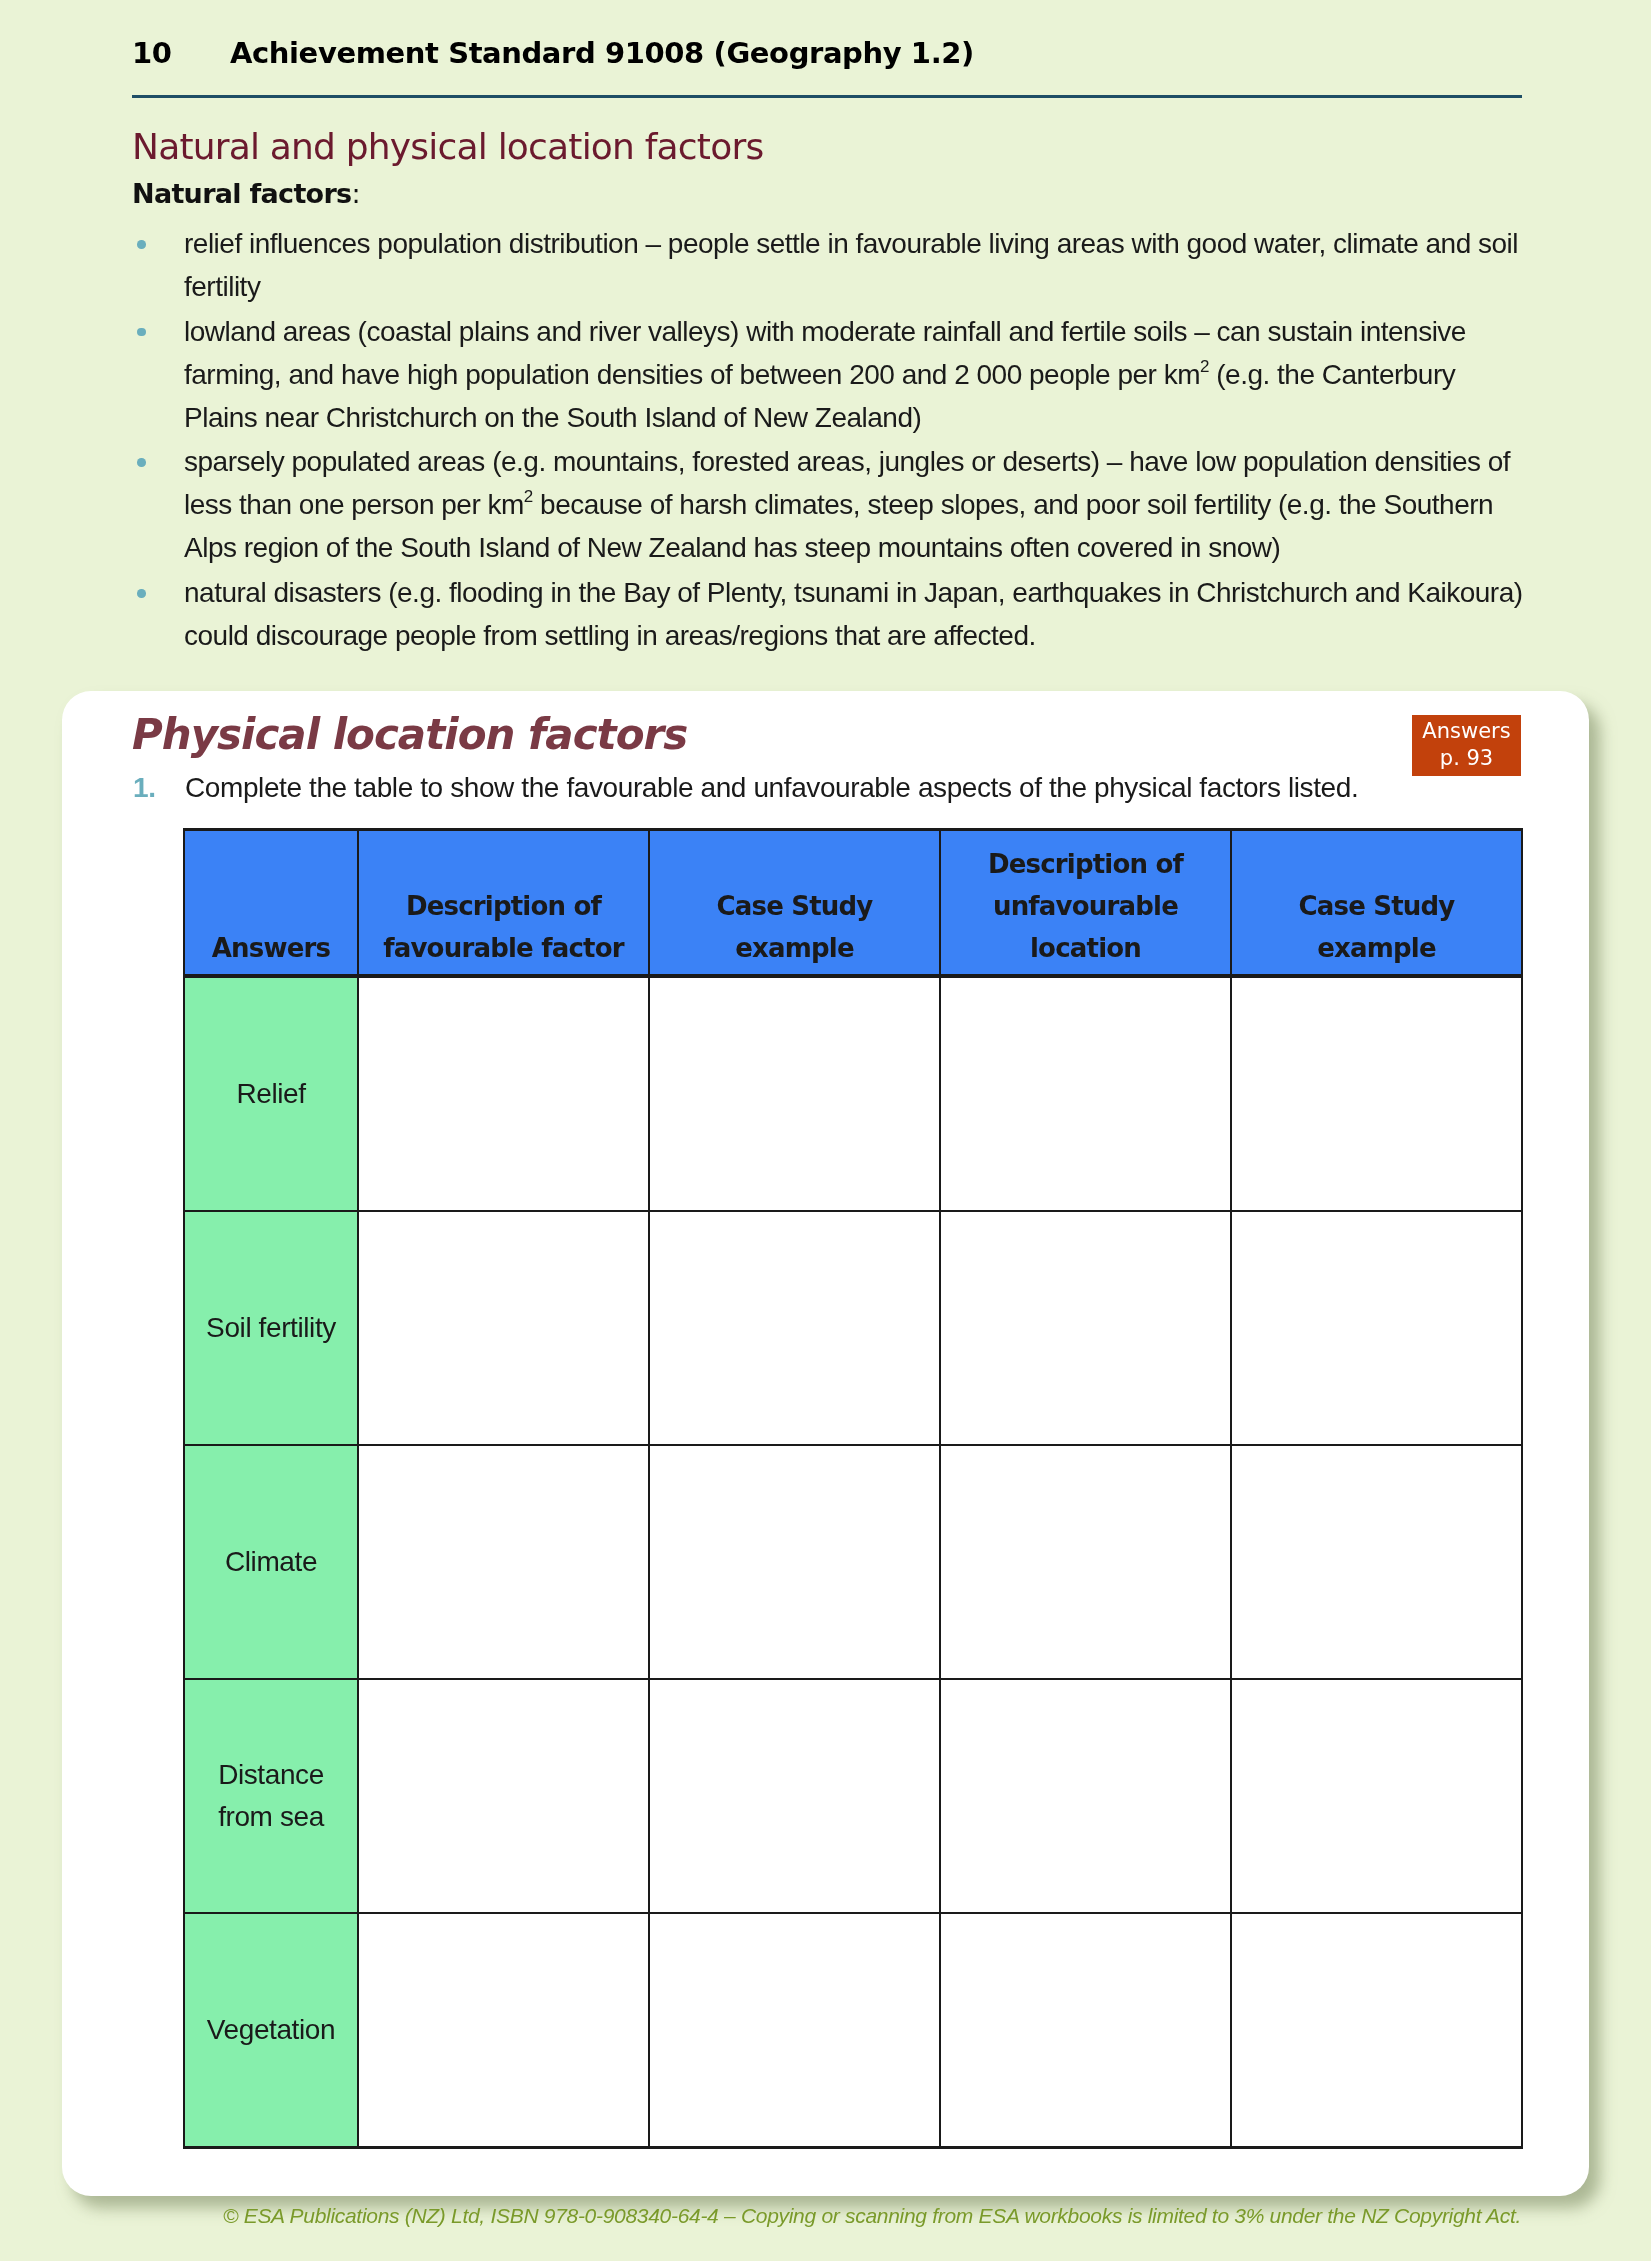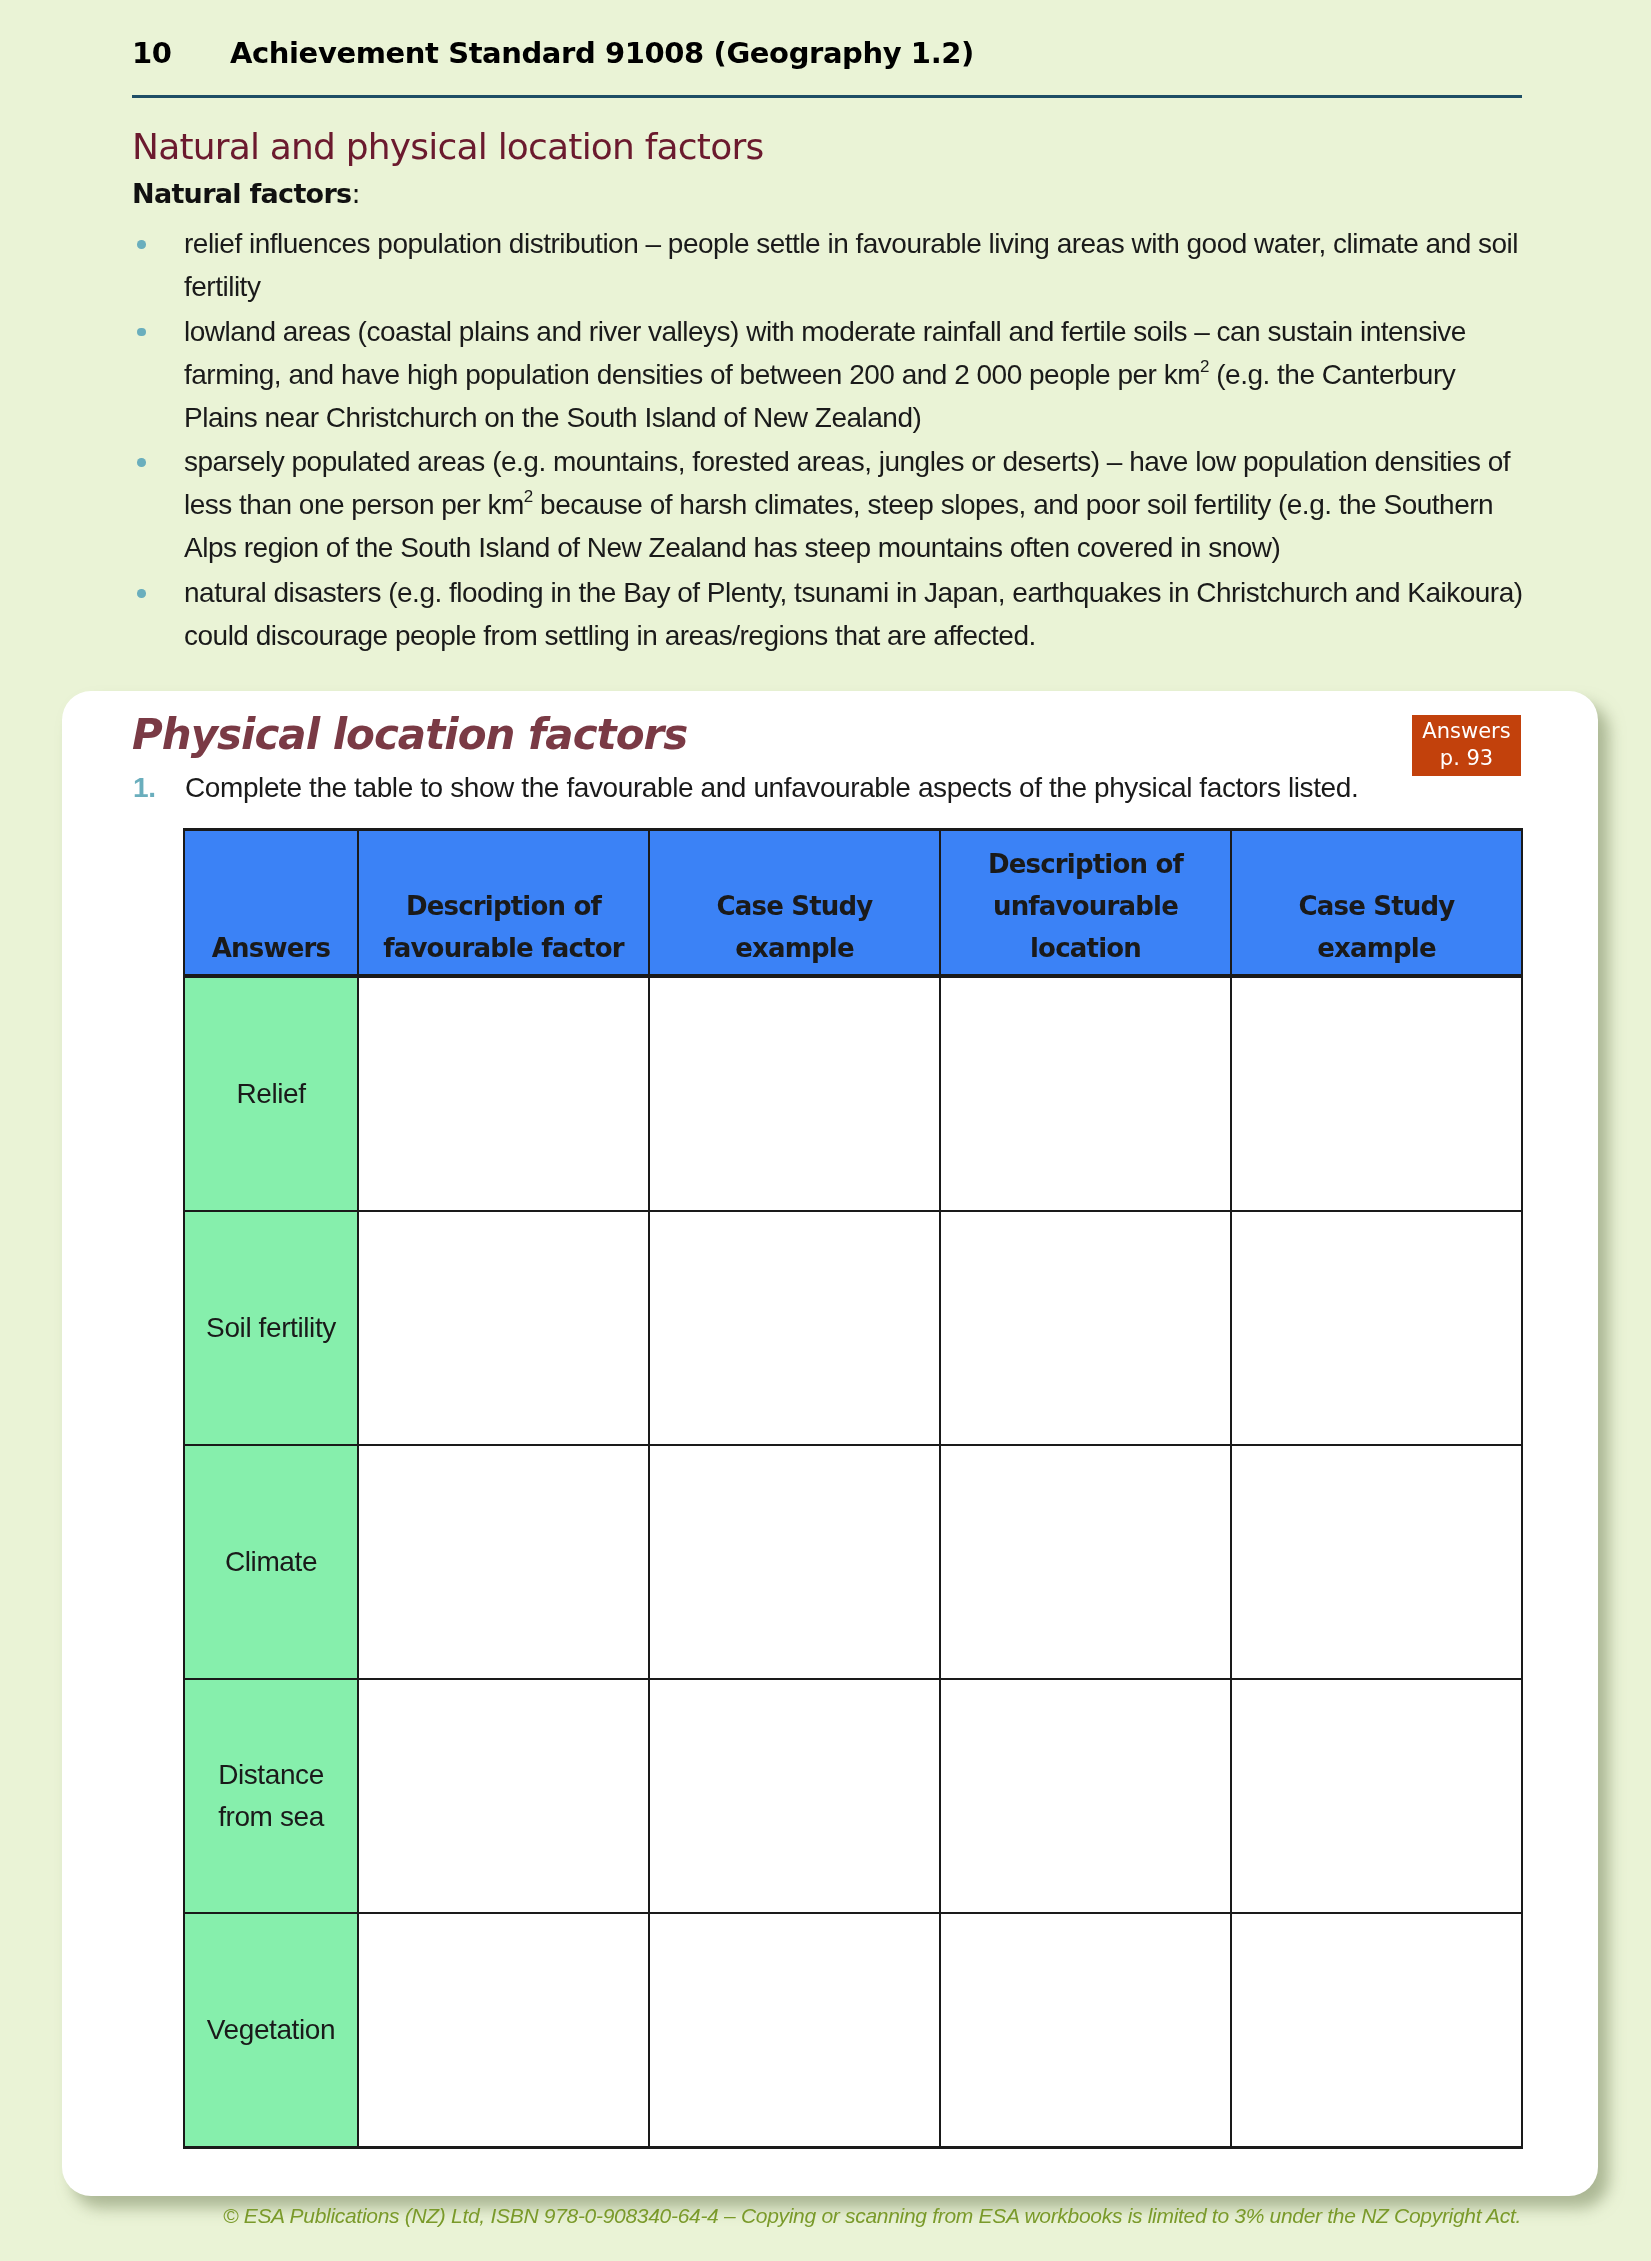--- a/index.html
+++ b/index.html
@@ -54,21 +54,20 @@
       background: #6aaebd;
     }
     .bullets sup { font-size: 17px; line-height: 0; position: relative; top: -1.7px; }
 
     .card {
       position: absolute; left: 62px; top: 691px;
       width: 1527px; height: 1505px;
       background: #ffffff;
       border-radius: 29px;
       box-shadow: 10.2px 12px 15.3px rgba(120, 135, 95, 0.55);
-      padding-left: 9px;
     }
     .card-title {
       position: absolute; left: 70px; top: 18.7px;
       font-family: "DejaVu Sans", sans-serif;
       font-weight: bold; font-style: italic;
       font-size: 42px; color: #7a3a45;
       letter-spacing: -1px; white-space: nowrap;
     }
     .answers-badge {
       position: absolute; left: 1350px; top: 24px;

